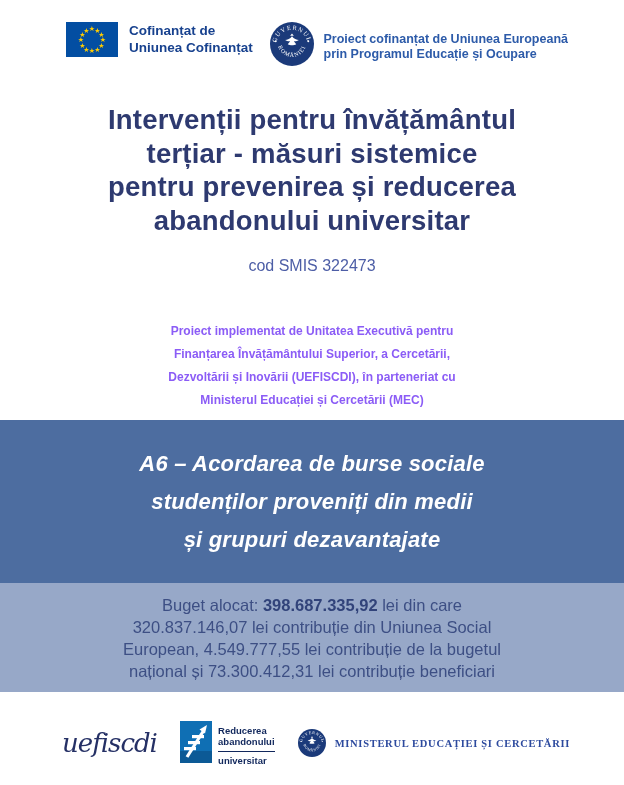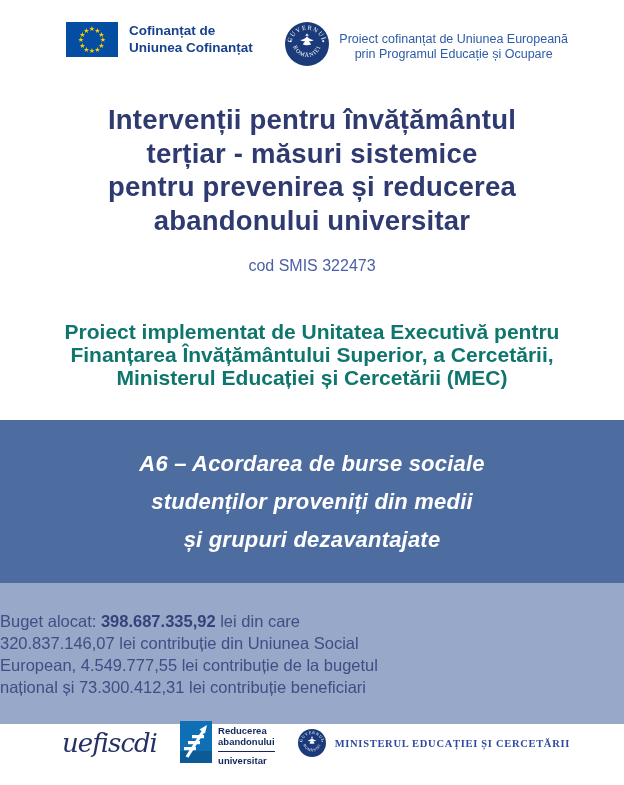--- a/index.html
+++ b/index.html
@@ -25,43 +25,43 @@
   .eu-flag .star:nth-child(6){transform:translate(5.5px,9.5px)}
   .eu-flag .star:nth-child(7){transform:translate(0,11px)}
   .eu-flag .star:nth-child(8){transform:translate(-5.5px,9.5px)}
   .eu-flag .star:nth-child(9){transform:translate(-9.5px,5.5px)}
   .eu-flag .star:nth-child(10){transform:translate(-11px,0)}
   .eu-flag .star:nth-child(11){transform:translate(-9.5px,-5.5px)}
   .eu-flag .star:nth-child(12){transform:translate(-5.5px,-9.5px)}
   .eu-label { font-weight:bold; font-size:13.5px; line-height:16.5px; color:#17418e; }
   .gov-block { display:flex; gap:10px; align-items:center; }
   .gov-seal-lg { width:44px; height:44px; flex:none; }
-  .gov-label { font-weight:normal; font-size:12.5px; line-height:15.5px;
-               color:#2d5ba9; text-align:center; padding-top:6px; }
+  .gov-label { font-weight:bold; font-size:12.5px; line-height:15.5px;
+               color:#2d5ba9; text-align:left; padding-top:6px; }
 
   
   .title { position:absolute; top:103px; left:28px; right:28px; text-align:center;
            color:#2e3a70; font-size:27.5px; font-weight:bold; line-height:33.5px;
            letter-spacing:0.2px; }
   .title span { display:block; }
   .smis { position:absolute; top:257px; left:0; width:100%; text-align:center;
           font-size:16px; color:#4d5ea6; }
   .impl { position:absolute; top:320px; left:38px; right:38px; text-align:center;
-          font-weight:bold; font-size:21px; line-height:23px; color:#0f766e; }
+          font-weight:bold; font-size:12px; line-height:23px; color:#8b5cf6; }
   .impl span { display:block; }
 
   
   .band-dark { position:absolute; top:420px; left:0; right:0; height:163px;
                background:#4d6da0; color:#ffffff; display:flex; flex-direction:column;
                justify-content:center; text-align:center; font-weight:bold;
                font-size:22px; line-height:38px; letter-spacing:0.2px;font-style:italic; }
   .band-dark span { display:block; }
-  .band-light { position:absolute; top:583px; left:0; right:0; height:141px;
+  .band-light { position:absolute; top:583px; left:0; right:0; height:109px;
                 background:#97a8c8; color:#3d4f84; display:flex; flex-direction:column;
-                justify-content:center; text-align:left; font-size:16.5px;
+                justify-content:center; text-align:center; font-size:16.5px;
                 line-height:22px; }
   .band-light .bline { display:block; }
   .band-light strong { color:#31437a; }
 
   
   .footer { position:absolute; top:710px; left:62px; right:54px; height:66px;
             display:flex; justify-content:space-between; align-items:center; }
   .uefiscdi { font-family:"DejaVu Serif", serif; font-style:italic; font-weight:normal;
               font-size:26px; color:#253065; letter-spacing:-1px; }
   .red-logo { display:flex; gap:6px; align-items:flex-start; }
@@ -133,20 +133,21 @@
     <span>terțiar - măsuri sistemice</span>
     <span>pentru prevenirea și reducerea</span>
     <span>abandonului universitar</span>
   </h1>
 
   <div class="smis">cod SMIS 322473</div>
 
   <div class="impl">
     <span>Proiect implementat de Unitatea Executivă pentru</span>
     <span>Finanțarea Învățământului Superior, a Cercetării,</span>
+    <span>Dezvoltării și Inovării (UEFISCDI), în parteneriat cu</span>
     <span>Ministerul Educației și Cercetării (MEC)</span>
   </div>
 
   <div class="band-dark">
     <span>A6 – Acordarea de burse sociale</span>
     <span>studenților proveniți din medii</span>
     <span>și grupuri dezavantajate</span>
   </div>
 
   <div class="band-light">

